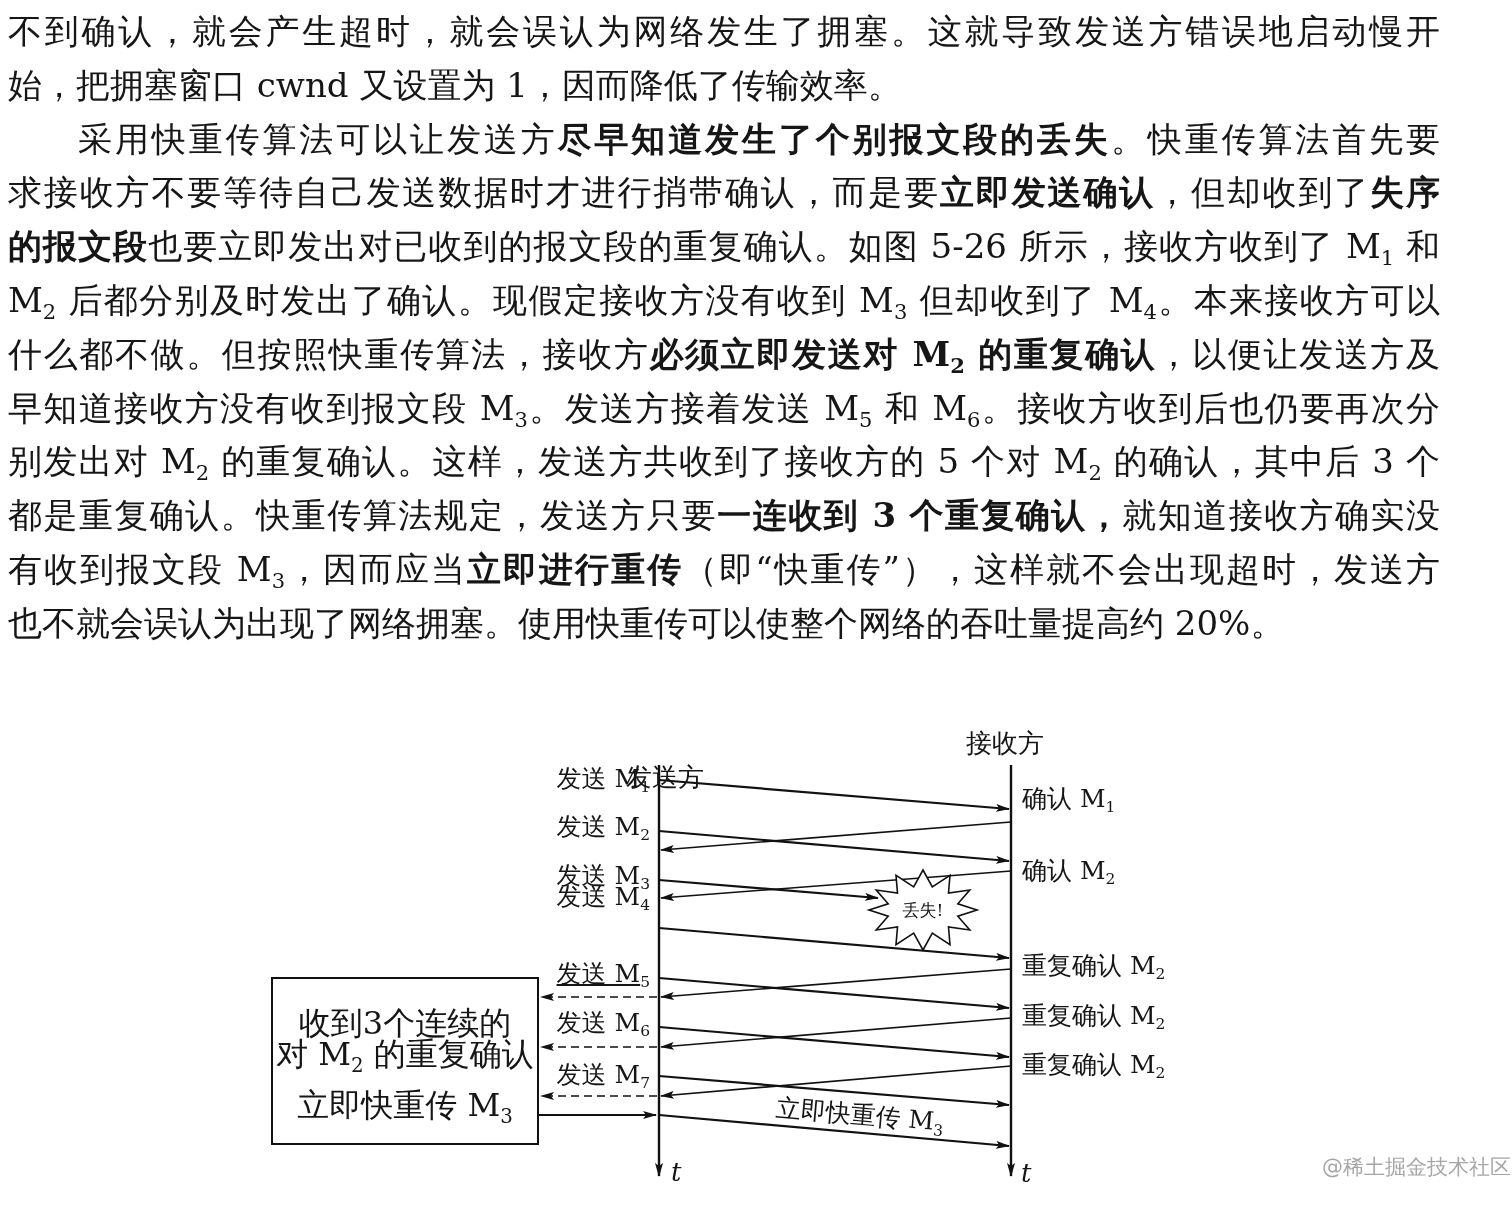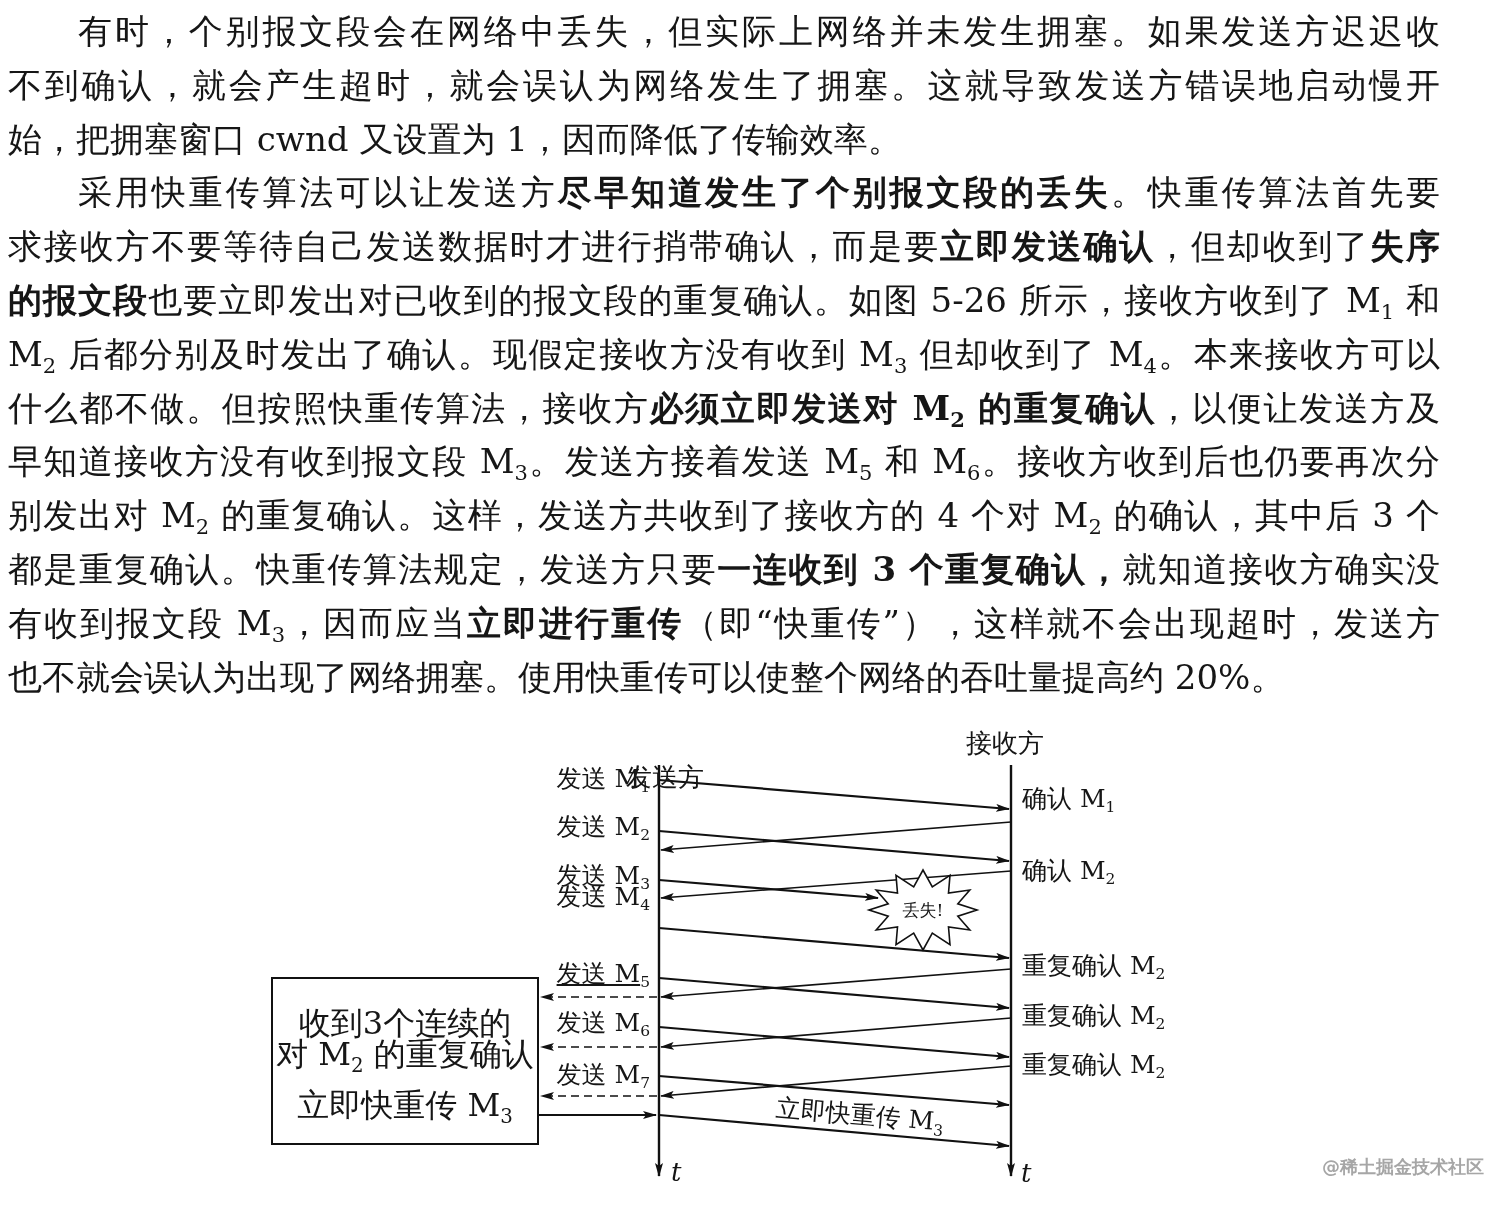--- a/index.html
+++ b/index.html
@@ -24,29 +24,26 @@
   .sl { left: 500px; width: 150px; text-align: right; }
   .rl { left: 1022px; text-align: left; }
   .hdr { width: 90px; text-align: center; font-size: 26px; }
   .tlabel { font-style: italic; font-size: 26px; }
   .box { position: absolute; left: 272px; top: 978px; width: 266px; height: 166px; }
   .boxline { position: absolute; left: 0; width: 266px; text-align: center; font-size: 32px; line-height: 32px; white-space: nowrap; }
   .boxline .ds { font-size: 0.62em; vertical-align: -0.35em; line-height: 0; }
   .loss { position: absolute; left: 893px; top: 898px; width: 60px; text-align: center; font-size: 17px; line-height: 24px; }
   .retx { position: absolute; left: 776px; top: 1093px; font-size: 25px; line-height: 30px; white-space: nowrap; transform: rotate(5deg); transform-origin: left center; }
   .retx .ds { font-size: 0.62em; vertical-align: -0.35em; line-height: 0; }
-  .watermark { position: absolute; left: 1322px; top: 1156px; font-family: "DejaVu Sans", sans-serif; font-size: 18px; line-height: 22px; color: #a6a6a6; white-space: nowrap; font-weight: bold; }
+  .watermark { position: absolute; left: 1322px; top: 1156px; font-family: "DejaVu Sans", sans-serif; font-size: 21px; line-height: 22px; color: #a6a6a6; white-space: nowrap; }
 </style>
 </head>
 <body>
 
 <div class="textblock">
-  <div class="line first">
-    <span>有时，个别报文段会在网络中丢失，但实际上网络并未发生拥塞。如果发送方迟迟收</span>
-  </div>
   <div class="line">
     <span>不到确认，就会产生超时，就会误认为网络发生了拥塞。这就导致发送方错误地启动慢开</span>
   </div>
   <div class="line last">
     <span>始，把拥塞窗口 cwnd 又设置为 1，因而降低了传输效率。</span>
   </div>
 
   <div class="line first">
     <span>采用快重传算法可以让发送方</span><span class="b">尽早知道发生了个别报文段的丢失</span><span>。快重传算法首先要</span>
   </div>
@@ -59,21 +56,21 @@
   <div class="line">
     <span>M</span><span class="sub">2</span><span> 后都分别及时发出了确认。现假定接收方没有收到 M</span><span class="sub">3</span><span> 但却收到了 M</span><span class="sub">4</span><span>。本来接收方可以</span>
   </div>
   <div class="line">
     <span>什么都不做。但按照快重传算法，接收方</span><span class="b">必须立即发送对 M</span><span class="b sub">2</span><span class="b"> 的重复确认</span><span>，以便让发送方及</span>
   </div>
   <div class="line">
     <span>早知道接收方没有收到报文段 M</span><span class="sub">3</span><span>。发送方接着发送 M</span><span class="sub">5</span><span> 和 M</span><span class="sub">6</span><span>。接收方收到后也仍要再次分</span>
   </div>
   <div class="line">
-    <span>别发出对 M</span><span class="sub">2</span><span> 的重复确认。这样，发送方共收到了接收方的 4 个对 M</span><span class="sub">2</span><span> 的确认，其中后 3 个</span>
+    <span>别发出对 M</span><span class="sub">2</span><span> 的重复确认。这样，发送方共收到了接收方的 5 个对 M</span><span class="sub">2</span><span> 的确认，其中后 3 个</span>
   </div>
   <div class="line">
     <span>都是重复确认。快重传算法规定，发送方只要</span><span class="b">一连收到 3 个重复确认，</span><span>就知道接收方确实没</span>
   </div>
   <div class="line">
     <span>有收到报文段 M</span><span class="sub">3</span><span>，因而应当</span><span class="b">立即进行重传</span><span>（即“快重传”），这样就不会出现超时，发送方</span>
   </div>
   <div class="line last">
     <span>也不就会误认为出现了网络拥塞。使用快重传可以使整个网络的吞吐量提高约 20%。</span>
   </div>

